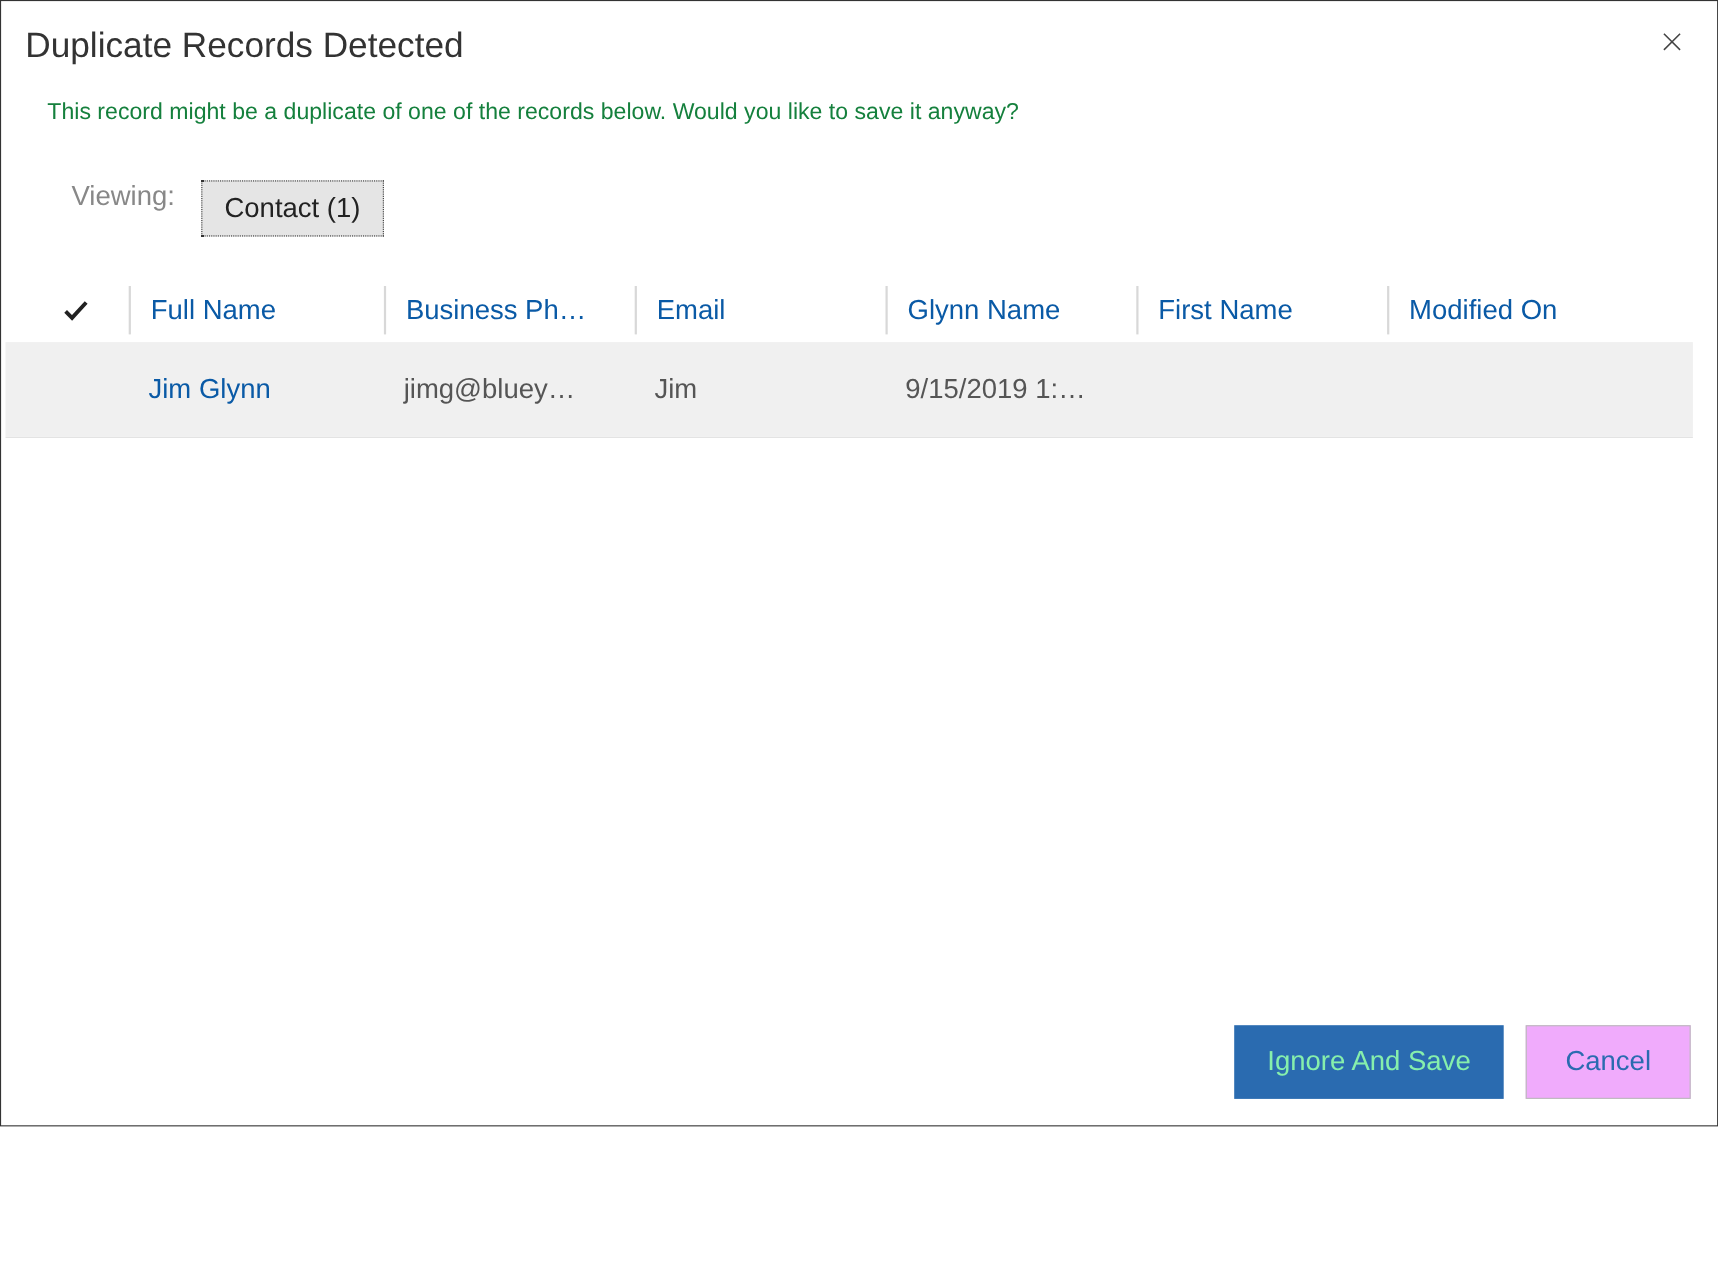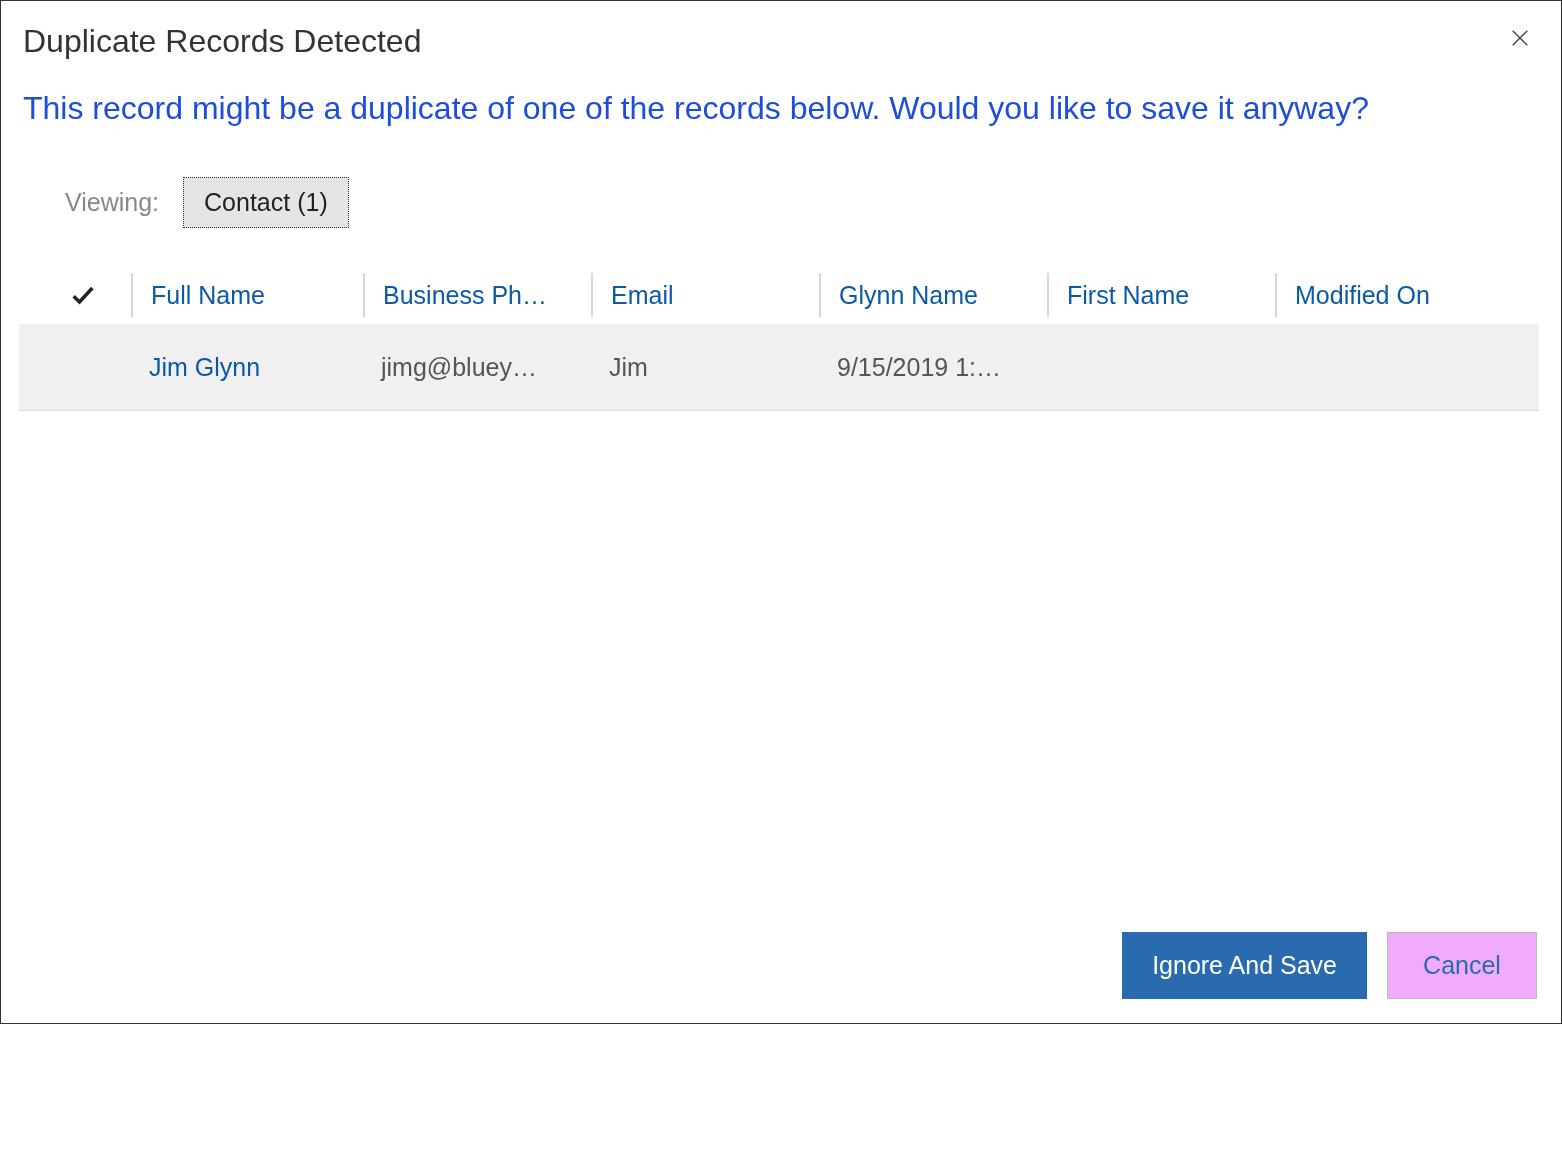--- a/index.html
+++ b/index.html
@@ -43,45 +43,46 @@
       align-items: center;
       justify-content: center;
     }
     .close-btn svg {
       width: 22px;
       height: 22px;
       stroke: #444;
       stroke-width: 1.5;
     }
     .dialog-message {
-      font-size: 32px;
-      color: #1d4ed8;
+      font-size: 21px;
+      color: #15803d;
       padding: 20px 22px 30px 22px;
       font-weight: 400;
+      margin-left: 20px;
     }
     .viewing-row {
       display: flex;
-      align-items: center;
+      align-items: flex-start;
       padding: 20px 22px 20px 64px;
       gap: 24px;
     }
     .viewing-label {
       font-size: 25px;
       color: #888;
     }
     .viewing-selector {
       border: 1.5px dotted #333;
       padding: 10px 20px;
       font-size: 25px;
       color: #222;
       background: #e5e5e5;
       cursor: pointer;
     }
     .table-container {
-      padding: 18px 22px 0 18px;
+      padding: 18px 22px 0 4px;
       flex: 1;
     }
     .table-wrap {
       border-bottom: 1px solid #ddd;
     }
     .grid-header {
       display: flex;
       align-items: center;
       height: 58px;
       padding-left: 42px;
@@ -157,21 +158,21 @@
     .btn {
       font-size: 25px;
       padding: 18px 30px;
       min-width: 150px;
       border: none;
       cursor: pointer;
       font-family: inherit;
     }
     .btn-primary {
       background: #2a6bb0;
-      color: #ffffff;
+      color: #86efac;
     }
     .btn-secondary {
       background: #f0abfc;
       color: #2a6bb0;
       border: 1px solid #bbb;
     }
   </style>
 </head>
 <body>
 

